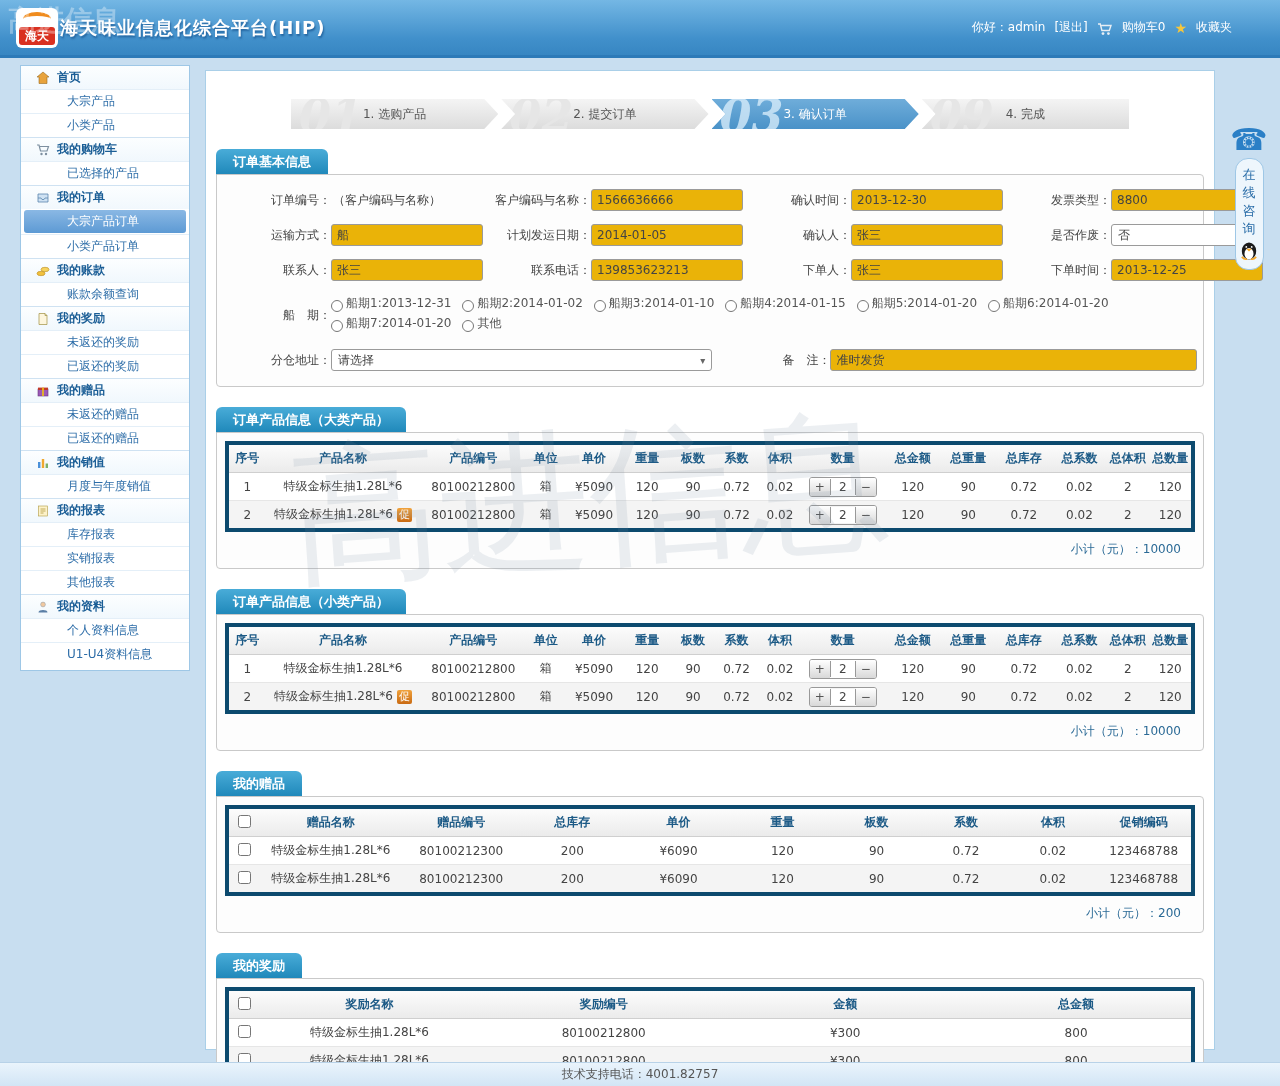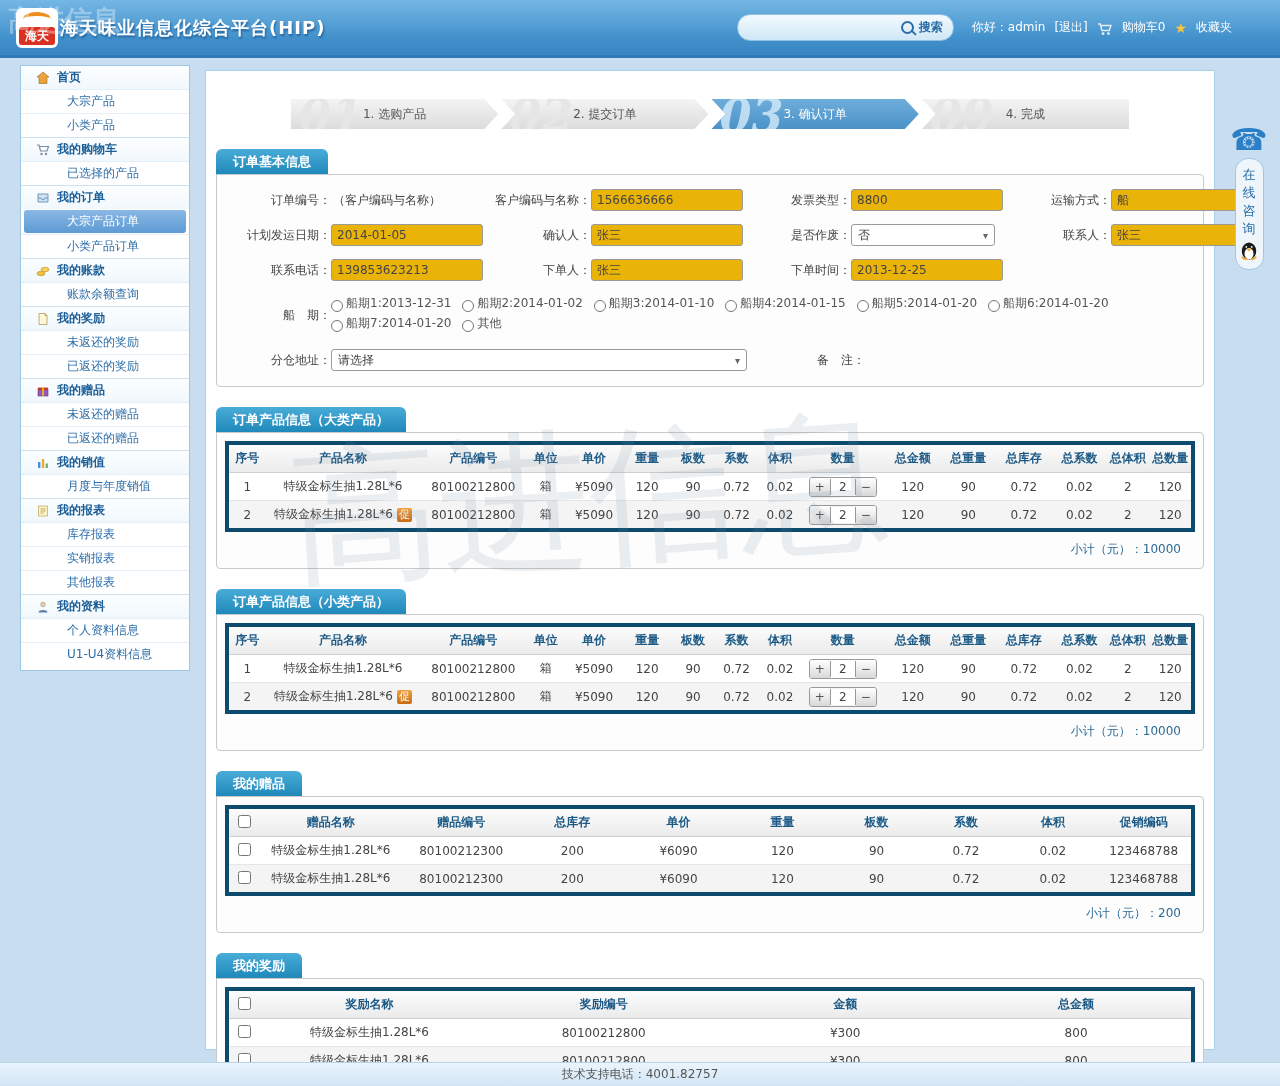--- a/index.html
+++ b/index.html
@@ -128,25 +128,20 @@
 <div class="page">
 
   <div class="header">
     <div class="wm-top">高进信息</div>
     <div class="logo">
       <div class="arc"></div>
       <div class="red">海天</div>
     </div>
     <div class="app-title">海天味业信息化综合平台(HIP)</div>
     <div class="hdr-spacer"></div>
-    <div class="search-pill">
-      <input style="">
-      <span class="mag"></span>
-      <span class="search-btn">搜索</span>
-    </div>
     <div class="user-strip">
       <span>你好：admin</span>
       <span class="lnk">[退出]</span>
       <svg class="hdr-cart" viewBox="0 0 16 14">
           <path d="M1 2 h2.3 l1.6 6.5 h7.4 l1.7-5 H4.4" fill="none" stroke="#e8eef4" stroke-width="1.4"></path>
           <circle cx="6" cy="11.6" r="1.4" fill="#e8eef4"></circle>
           <circle cx="11.4" cy="11.6" r="1.4" fill="#e8eef4"></circle>
         </svg>
       <span class="lnk">购物车0</span>
       <span class="star">★</span>
@@ -273,20 +268,24 @@
         <div class="form-grid">
           <div class="f">
               <span class="lab">订单编号：</span>
               <span class="static-val">（客户编码与名称）</span>
             </div>
           <div class="f">
               <span class="lab">客户编码与名称：</span>
               <input class="inp" value="1566636666" style="">
             </div>
           <div class="f">
+              <span class="lab">确认时间：</span>
+              <input class="inp" value="2013-12-30" style="">
+            </div>
+          <div class="f">
               <span class="lab">发票类型：</span>
               <input class="inp" value="8800" style="">
             </div>
 
           <div class="f">
               <span class="lab">运输方式：</span>
               <input class="inp" value="船" style="">
             </div>
           <div class="f">
               <span class="lab">计划发运日期：</span>
@@ -353,20 +352,21 @@
               </label></span>
         </div>
 
         <div class="addr-row">
           <span class="lab">分仓地址：</span>
           <div class="fakeselect sel-wide">
               <span>请选择</span>
               <span class="caret">▾</span>
             </div>
           <span class="lab2">备　注：</span>
+          <input class="inp inp-remark" value="准时发货" style="">
         </div>
       </div>
     </div>
 
     <div class="section">
       <div class="tab">订单产品信息（大类产品）</div>
       <div class="box">
         <table class="grid">
           <colgroup>
               <col style="width:4%">

